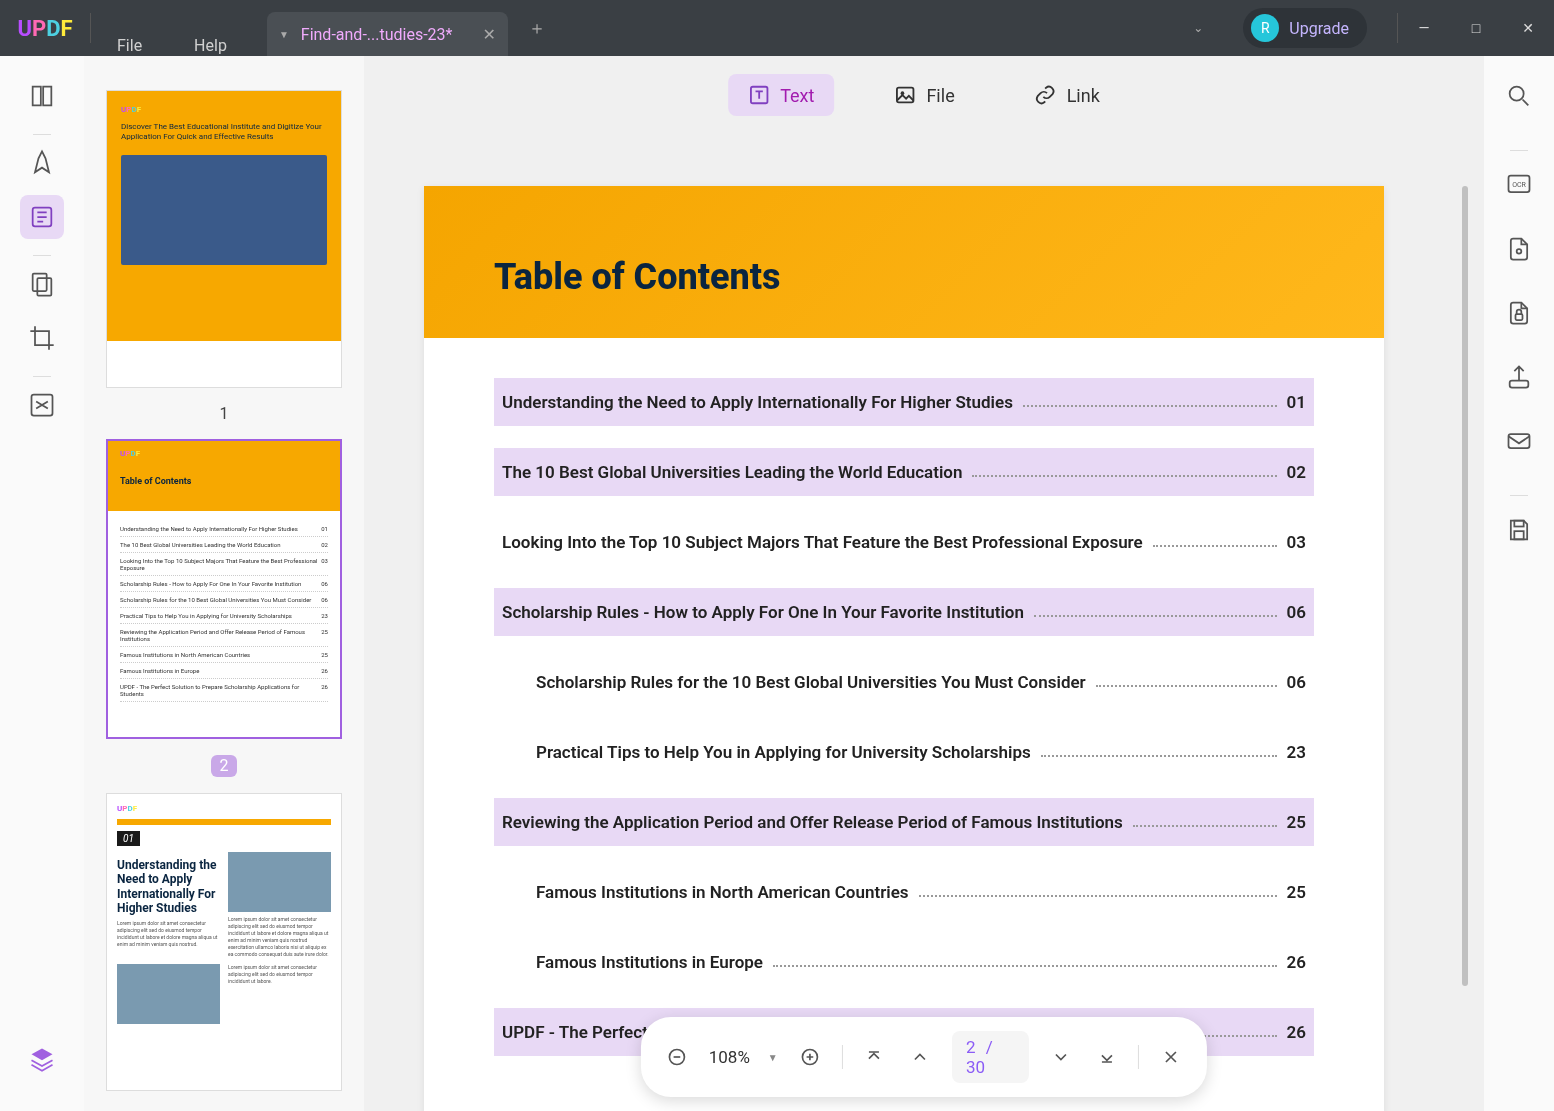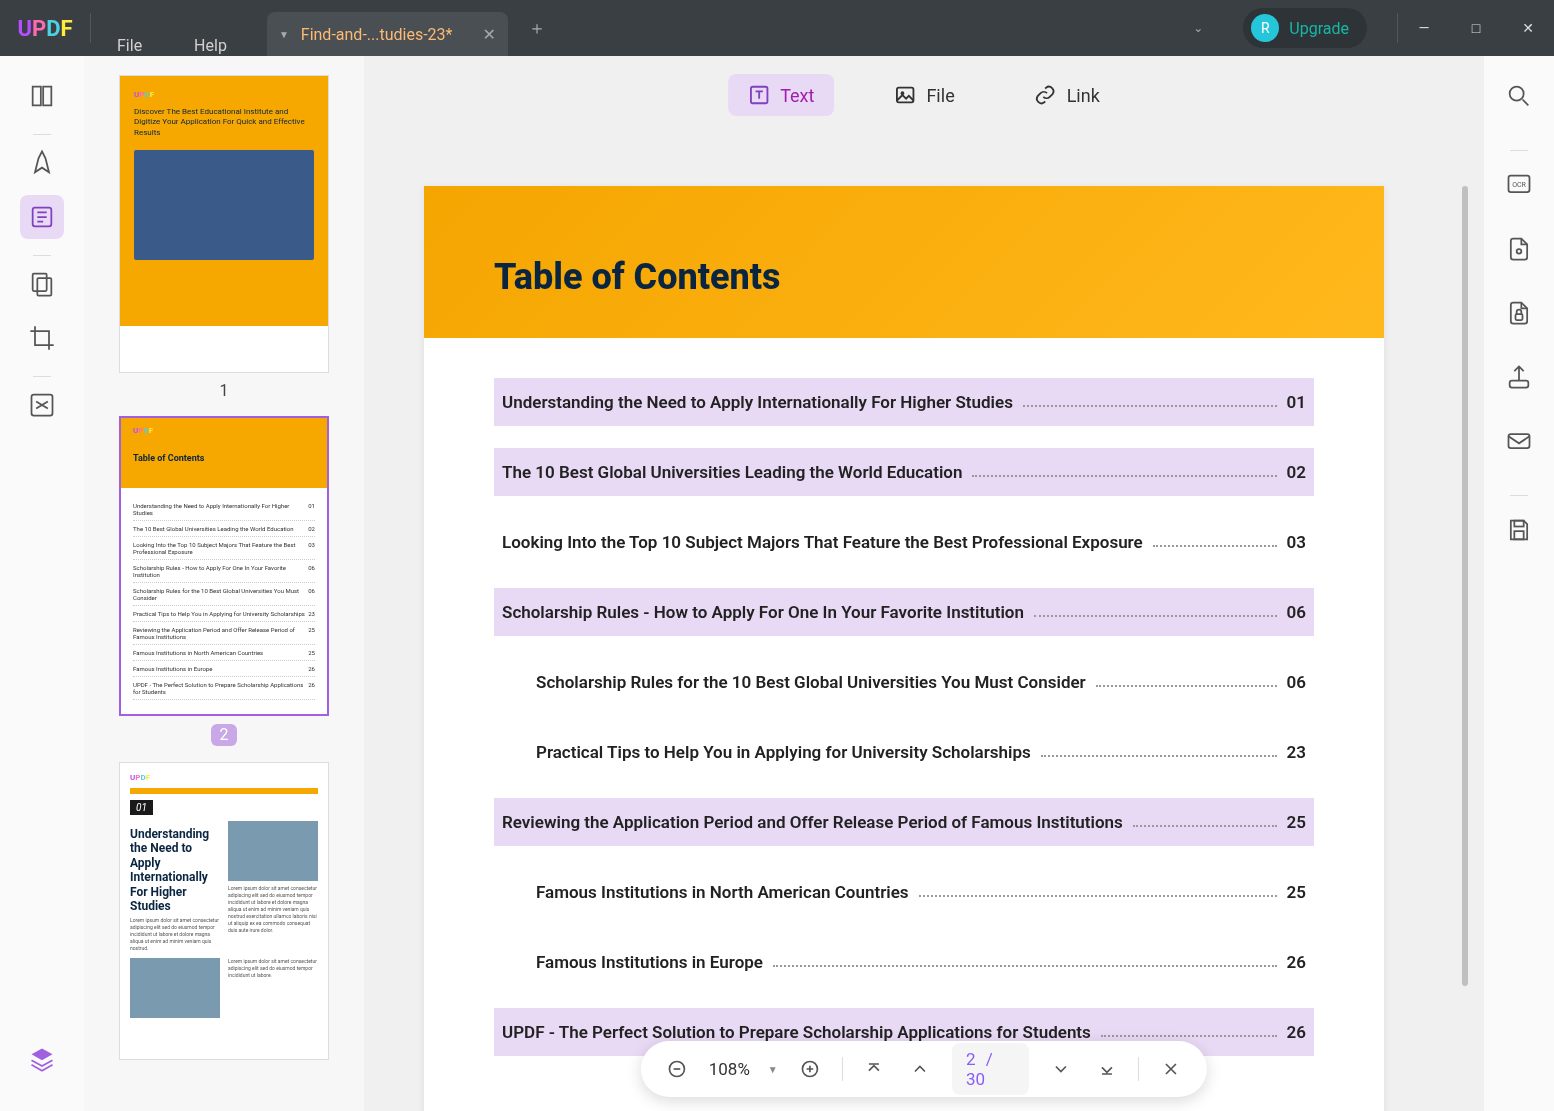--- a/index.html
+++ b/index.html
@@ -7,43 +7,43 @@
 .titlebar{height:56px;background:#3a3f44;display:flex;align-items:center;color:#d0d0d0;}
 .logo{width:90px;display:flex;align-items:center;justify-content:center;font-weight:700;font-size:22px;}
 .logo .u{color:#b84dff;}
 .logo .p{color:#ff69b4;}
 .logo .d{color:#4dd0e1;}
 .logo .f{color:#ffeb3b;}
 .titlebar-sep{width:1px;height:30px;background:#555;}
 .menu-item{padding:0 26px;font-size:16px;cursor:pointer;margin-top:34px;}
 .tab{display:flex;align-items:center;background:#4a4f54;height:44px;border-radius:8px 8px 0 0;margin-left:14px;padding:0 12px;align-self:flex-end;}
 .tab-dropdown{color:#aaa;font-size:10px;margin-right:12px;}
-.tab-title{color:#fdba74;font-size:16px;}
+.tab-title{color:#f0abfc;font-size:16px;}
 .tab-close{color:#aaa;margin-left:30px;font-size:16px;cursor:pointer;}
 .tab-add{color:#aaa;margin-left:20px;font-size:18px;cursor:pointer;}
 .titlebar-right{margin-left:auto;display:flex;align-items:center;}
 .caret-down{color:#aaa;font-size:12px;margin-right:40px;}
 .upgrade-pill{display:flex;align-items:center;background:#2e3338;border-radius:20px;padding:6px 18px 6px 8px;margin-right:30px;}
 .avatar{width:28px;height:28px;border-radius:50%;background:#26c6da;color:#fff;display:flex;align-items:center;justify-content:center;font-size:14px;margin-right:10px;}
-.upgrade-text{color:#14b8a6;font-size:16px;}
+.upgrade-text{color:#c4b5fd;font-size:16px;}
 .win-btn{width:52px;height:56px;display:flex;align-items:center;justify-content:center;color:#ddd;font-size:14px;cursor:pointer;}
 
 .main{display:flex;height:1055px;}
 .left-tools{width:84px;background:#fafafa;display:flex;flex-direction:column;align-items:center;padding-top:18px;gap:0;}
 .tool-icon{width:44px;height:44px;display:flex;align-items:center;justify-content:center;border-radius:8px;margin-bottom:10px;cursor:pointer;}
 .tool-icon svg{width:28px;height:28px;stroke:#555;fill:none;stroke-width:1.5;}
 .tool-icon.active{background:#e8d9f5;}
 .tool-icon.active svg{stroke:#8040c0;}
 .tool-sep{width:18px;height:1px;background:#ddd;margin:6px 0;}
 .tool-bottom{margin-top:auto;margin-bottom:20px;}
 .tool-bottom .tool-icon svg{stroke:#a060e0;fill:#a060e0;}
 
 .thumbs{width:280px;background:#f7f7f7;padding:18px 22px;overflow-y:auto;}
 .thumb{margin-bottom:16px;}
-.thumb-img{width:210px;background:#fff;border:1px solid #ddd;margin:1px auto;}
+.thumb-img{width:236px;background:#fff;border:1px solid #ddd;margin:16px auto;}
 .thumb-img.selected{border:2px solid #a060e0;}
 .thumb-num{text-align:center;font-size:16px;color:#444;margin-top:8px;}
 .thumb-num.selected{background:#c9a8e8;color:#fff;border-radius:6px;width:26px;height:22px;line-height:22px;margin:8px auto 0;}
 
 .thumb1-inner{height:296px;background:linear-gradient(#f7a800 0,#f7a800 250px,#fff 250px);padding:14px;position:relative;}
 .thumb1-title{font-size:14px;font-weight:700;color:#0a2540;margin-top:16px;line-height:1.35;}
 .thumb1-sub{font-size:8px;color:#0a2540;margin-top:8px;line-height:1.3;}
 .thumb1-photo{margin-top:12px;height:110px;background:#3a5a8a;border-radius:2px;}
 
 .thumb2-inner{height:296px;background:#fff;}
@@ -72,21 +72,21 @@
 .toc-row{display:flex;align-items:center;padding:14px 8px;font-size:17px;color:#222;position:relative;}
 .toc-row.hl{background:#e8d9f5;}
 .toc-row.sub{padding-left:42px;}
 .toc-title{font-weight:600;white-space:nowrap;}
 .toc-dots{flex:1;border-bottom:2px dotted #999;margin:0 10px;height:10px;}
 .toc-page{font-weight:600;}
 .toc-gap{height:22px;}
 
 .scroll-ind{position:absolute;right:16px;top:130px;width:6px;height:800px;background:#c0c0c0;border-radius:3px;}
 
-.bottom-bar{position:absolute;bottom:14px;left:50%;transform:translateX(-50%);background:#fff;border-radius:30px;box-shadow:0 4px 16px rgba(0,0,0,.15);display:flex;align-items:center;padding:2px 22px;gap:18px;}
+.bottom-bar{position:absolute;bottom:14px;left:50%;transform:translateX(-50%);background:#fff;border-radius:30px;box-shadow:0 4px 16px rgba(0,0,0,.15);display:flex;align-items:center;padding:14px 22px;gap:18px;}
 .bb-btn{width:32px;height:32px;display:flex;align-items:center;justify-content:center;cursor:pointer;color:#555;}
 .bb-btn svg{width:20px;height:20px;stroke:#555;fill:none;stroke-width:2;}
 .bb-zoom{font-size:17px;color:#333;}
 .bb-sep{width:1px;height:24px;background:#ddd;}
 .bb-pagebox{background:#f5f5f5;border-radius:8px;padding:6px 14px;font-size:17px;color:#8b5cf6;}
 .bb-dropdown{font-size:10px;color:#888;}
 
 .right-tools{width:70px;background:#fafafa;display:flex;flex-direction:column;align-items:center;padding-top:18px;gap:0;}
 .right-tools .tool-sep{margin:12px 0;}
 .right-tools .tool-icon{margin-bottom:20px;}

